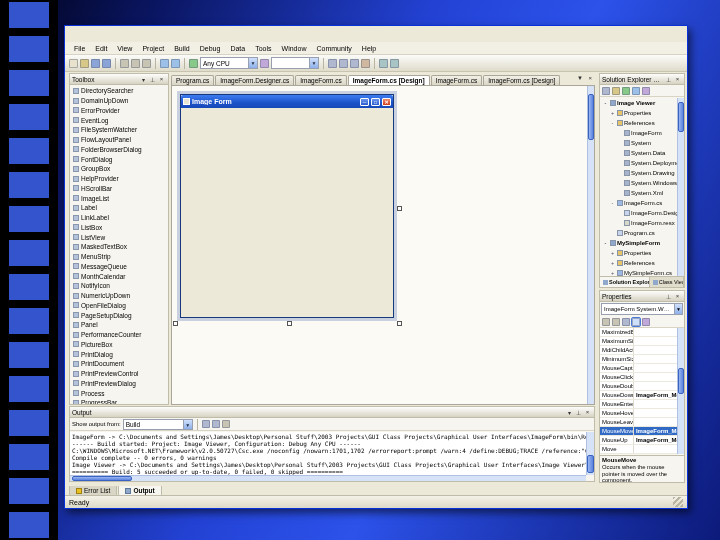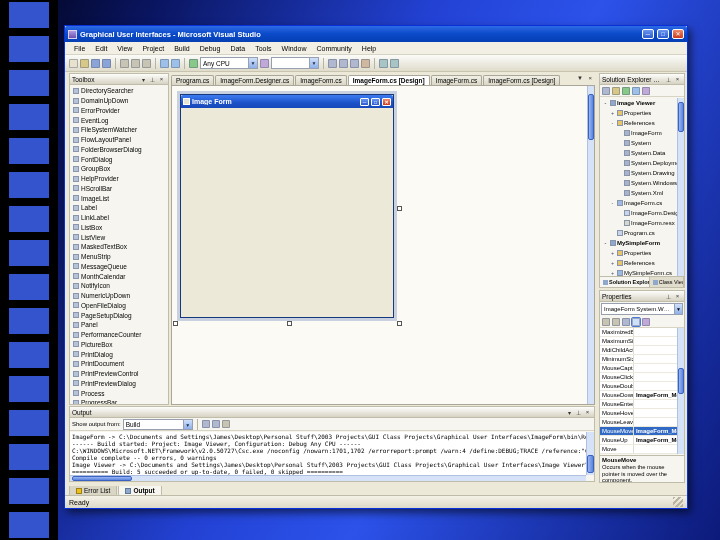--- a/index.html
+++ b/index.html
@@ -142,27 +142,20 @@
     background:repeating-linear-gradient(135deg,#b8b4a0 0 2px,transparent 2px 4px); }
 </style>
 </head>
 <body>
 
 <div>
   <div class="filmstrip"></div>
 
   <div class="vs">
 
-    <div class="titlebar">
-      <span class="appicon"></span>
-      <span class="ttext">Graphical User Interfaces - Microsoft Visual Studio</span>
-      <span class="winbtn">─</span>
-      <span class="winbtn">□</span>
-      <span class="winbtn close">✕</span>
-    </div>
 
     <div class="menubar">
 
     <span class="menu-item">File</span>
         <span class="menu-item">Edit</span>
         <span class="menu-item">View</span>
         <span class="menu-item">Project</span>
         <span class="menu-item">Build</span>
         <span class="menu-item">Debug</span>
         <span class="menu-item">Data</span>

